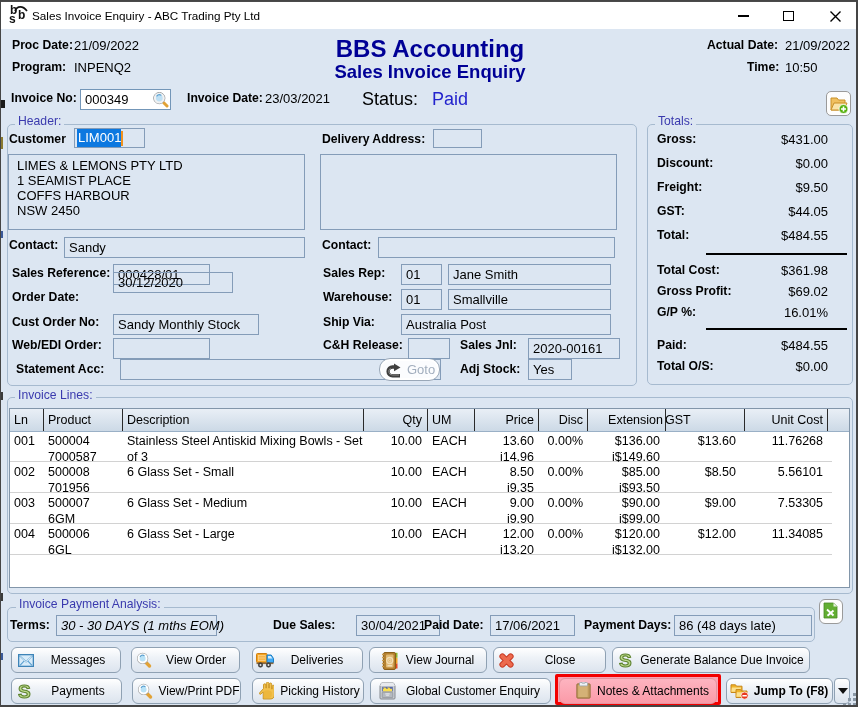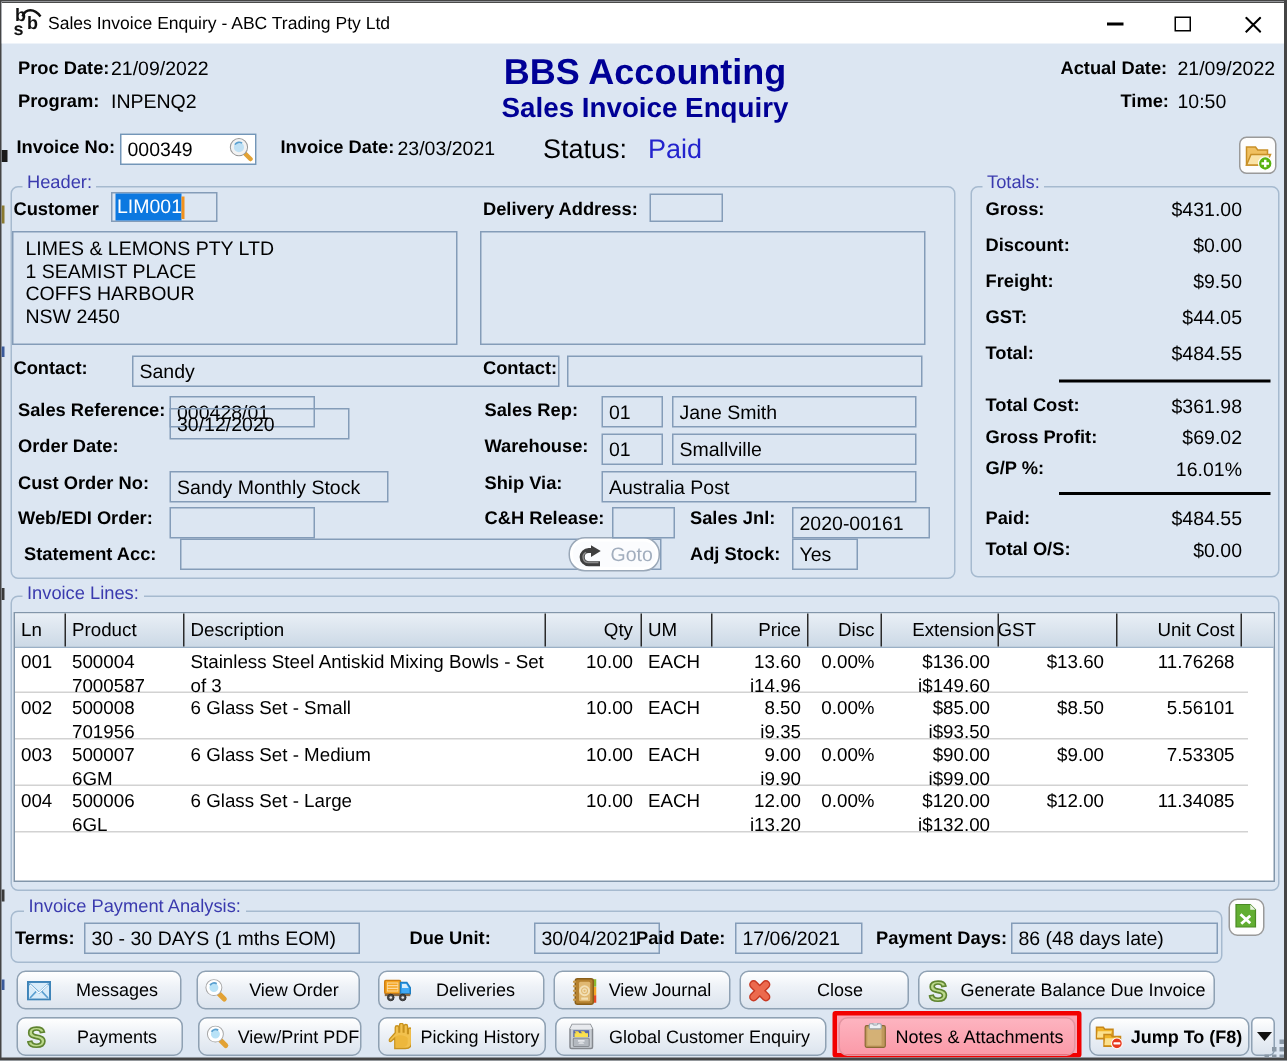--- a/index.html
+++ b/index.html
@@ -79,21 +79,21 @@
   <div class="fs" style="left:646px;top:123px;width:206px;height:261px;"></div>
   <div class="leg" style="left:654px;top:113px;">Totals:</div>
 
   <div class="lb" style="left:8px;top:131px;">Customer</div>
   <div class="in" style="left:73px;top:127px;width:71px;height:20px;padding-left:2px;">
       <span style="background:#0c78e0;color:#fff;padding:1px 0 2px 1px;">LIM001</span>
       <span style="display:inline-block;width:2px;height:15px;background:#f2921e;vertical-align:middle;"></span>
     </div>
   <div class="in" style="left:7px;top:153px;width:297px;height:76px;align-items:flex-start;padding-top:3px;padding-left:8px;line-height:15px;display:block;">LIMES &amp; LEMONS PTY LTD<br>1 SEAMIST PLACE<br>COFFS HARBOUR<br>NSW 2450</div>
   <div class="lb" style="left:8px;top:237px;">Contact:</div>
-  <div class="in" style="left:63px;top:236px;width:285px;margin-left:24px;">Sandy</div>
+  <div class="in" style="left:63px;top:236px;width:241px;">Sandy</div>
   <div class="lb" style="left:11px;top:265px;">Sales Reference:</div>
   <div class="in" style="left:112px;top:263px;width:97px;">000428/01</div>
   <div class="lb" style="left:11px;top:289px;">Order Date:</div>
   <div class="in" style="left:112px;top:271px;width:120px;">30/12/2020</div>
   <div class="lb" style="left:11px;top:314px;">Cust Order No:</div>
   <div class="in" style="left:112px;top:313px;width:146px;">Sandy Monthly Stock</div>
   <div class="lb" style="left:11px;top:337px;">Web/EDI Order:</div>
   <div class="in" style="left:112px;top:337px;width:97px;"></div>
   <div class="lb" style="left:15px;top:361px;">Statement Acc:</div>
   <div class="in" style="left:119px;top:358px;width:321px;"></div>
@@ -219,22 +219,22 @@
     <div class="tc r" style="left:458px;top:118px;width:66px;">12.00<br>i13.20</div>
     <div class="tc r" style="left:528px;top:118px;width:45px;">0.00%</div>
     <div class="tc r" style="left:567px;top:118px;width:83px;">$120.00<br>i$132.00</div>
     <div class="tc r" style="left:655px;top:118px;width:71px;">$12.00</div>
     <div class="tc r" style="left:731px;top:118px;width:82px;">11.34085</div>
   </div>
 
   <div class="fs" style="left:6px;top:606px;width:808px;height:35px;"></div>
   <div class="leg" style="left:15px;top:596px;">Invoice Payment Analysis:</div>
   <div class="lb" style="left:9px;top:617px;">Terms:</div>
-  <div class="in" style="left:55px;top:614px;width:184px;">30 - 30 DAYS (1 mths EOM)</div>
-  <div class="lb" style="left:272px;top:617px;">Due Unit:</div>
+  <div class="in" style="left:55px;top:614px;width:161px;font-style:italic;">30 - 30 DAYS (1 mths EOM)</div>
+  <div class="lb" style="left:272px;top:617px;">Due Sales:</div>
   <div class="in" style="left:331px;top:614px;width:84px;margin-left:24px;">30/04/2021</div>
   <div class="lb" style="left:423px;top:617px;">Paid Date:</div>
   <div class="in" style="left:489px;top:614px;width:85px;">17/06/2021</div>
   <div class="lb" style="left:583px;top:617px;">Payment Days:</div>
   <div class="in" style="left:673px;top:614px;width:138px;">86 (48 days late)</div>
 
   <div style="position:absolute;left:818px;top:598px;width:22px;height:23px;border:1px solid #9a9a9a;border-radius:6px;background:#fdfdfd;"></div>
   <svg class="ic" style="left:822px;top:601px;" width="15" height="17" viewBox="0 0 15 17">
     <path d="M1 1 h9.5 L14 4.5 V16 H1 z" fill="#62ae32" stroke="#4a8a24" stroke-width="0.8"></path>
     <path d="M10.5 1 L14 4.5 h-3.5 z" fill="#e8f2e0"></path>

